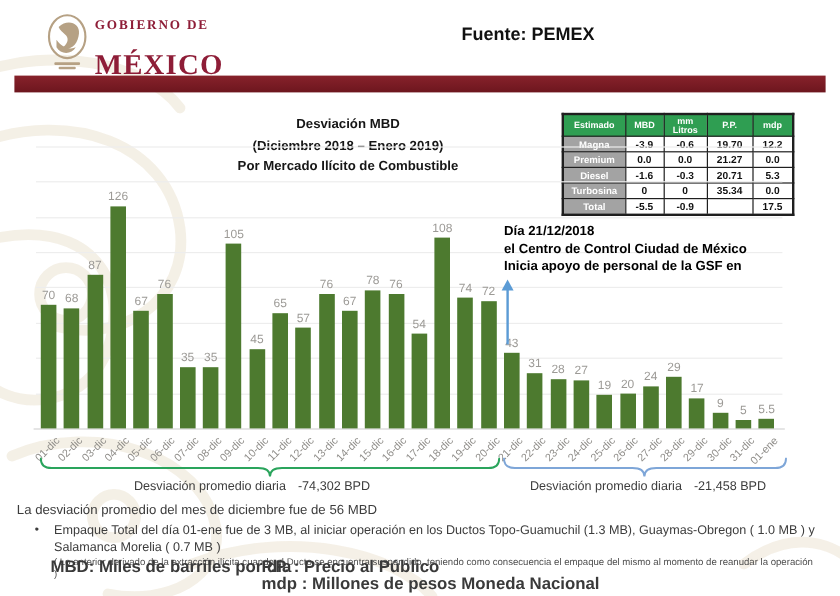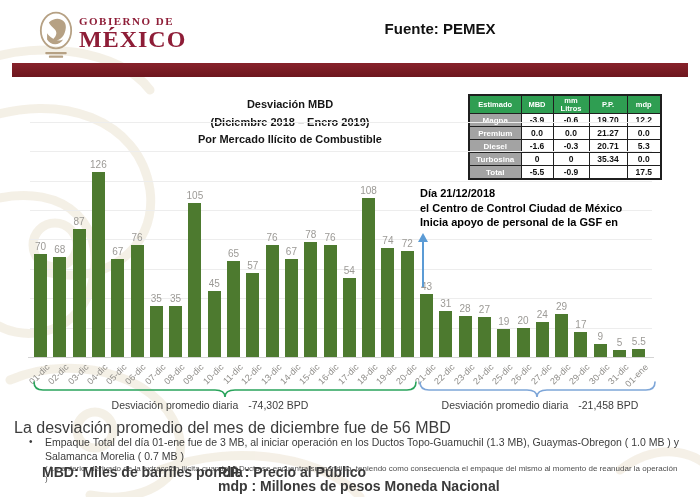--- a/index.html
+++ b/index.html
@@ -8,21 +8,21 @@
     font-family:"Liberation Sans",sans-serif;color:#1a1a1a;
   }
   .layer{position:absolute;inset:0;}
   #watermark{z-index:0;pointer-events:none;}
   #content{z-index:1;padding-left:24px;}
 
   
   .logo-emblem{position:absolute;left:38px;top:10px;width:36px;height:50px;}
   .logo-text{position:absolute;left:79px;top:15px;font-family:"Liberation Serif",serif;color:#8e1d37;}
   .logo-line1{font-size:11px;font-weight:bold;letter-spacing:1.5px;}
-  .logo-line2{font-size:24px;font-weight:bold;letter-spacing:1px;margin-top:0px;line-height:24px;}
+  .logo-line2{font-size:24px;font-weight:bold;letter-spacing:1px;margin-top:16px;line-height:24px;}
   .hdr-title{position:absolute;left:255px;top:13px;width:370px;text-align:center;}
   .hdr-title .t1{font-size:15px;font-weight:bold;color:#111;}
   .hdr-title .t2{font-size:15px;font-weight:bold;color:#111;margin-top:7px;}
   .maroon-band{position:absolute;left:12px;top:63px;width:676px;height:14px;
     background:linear-gradient(#87222b,#6d161e);}
 
   
   .chart-title{position:absolute;left:125px;top:96px;width:330px;text-align:center;
     font-size:11px;font-weight:bold;line-height:17.5px;color:#161616;}
 
@@ -55,21 +55,21 @@
 
   
   .brace{position:absolute;top:381px;}
   .brace path{fill:none;stroke-width:1.6px;stroke-linecap:round;}
   .avg-label{position:absolute;top:399px;width:280px;text-align:center;
     font-size:10.5px;color:#3d3d3d;}
   .avg-label .val{margin-left:10px;}
   #avg-left{left:70px;} #avg-right{left:400px;}
 
   
-  .note-avg{position:absolute;left:14px;top:419px;font-size:16px;color:#3c3c3c;}
+  .note-avg{position:absolute;left:14px;top:419px;font-size:11px;color:#3c3c3c;}
   .bullet-dot{position:absolute;left:29px;top:436px;font-size:10px;color:#3c3c3c;}
   .bullet-text{position:absolute;left:45px;top:436px;width:635px;font-size:10.5px;
     line-height:13.5px;color:#3c3c3c;}
   .bullet-sub{font-size:8px;color:#4d4d4d;margin-top:1px;line-height:10px;}
   .footer{position:absolute;top:465px;font-size:14px;font-weight:bold;
     color:#3a3a3a;line-height:14px;}
   #footer-col1{left:42px;} #footer-col2{left:218px;}
 </style>
 </head>
 <body>

